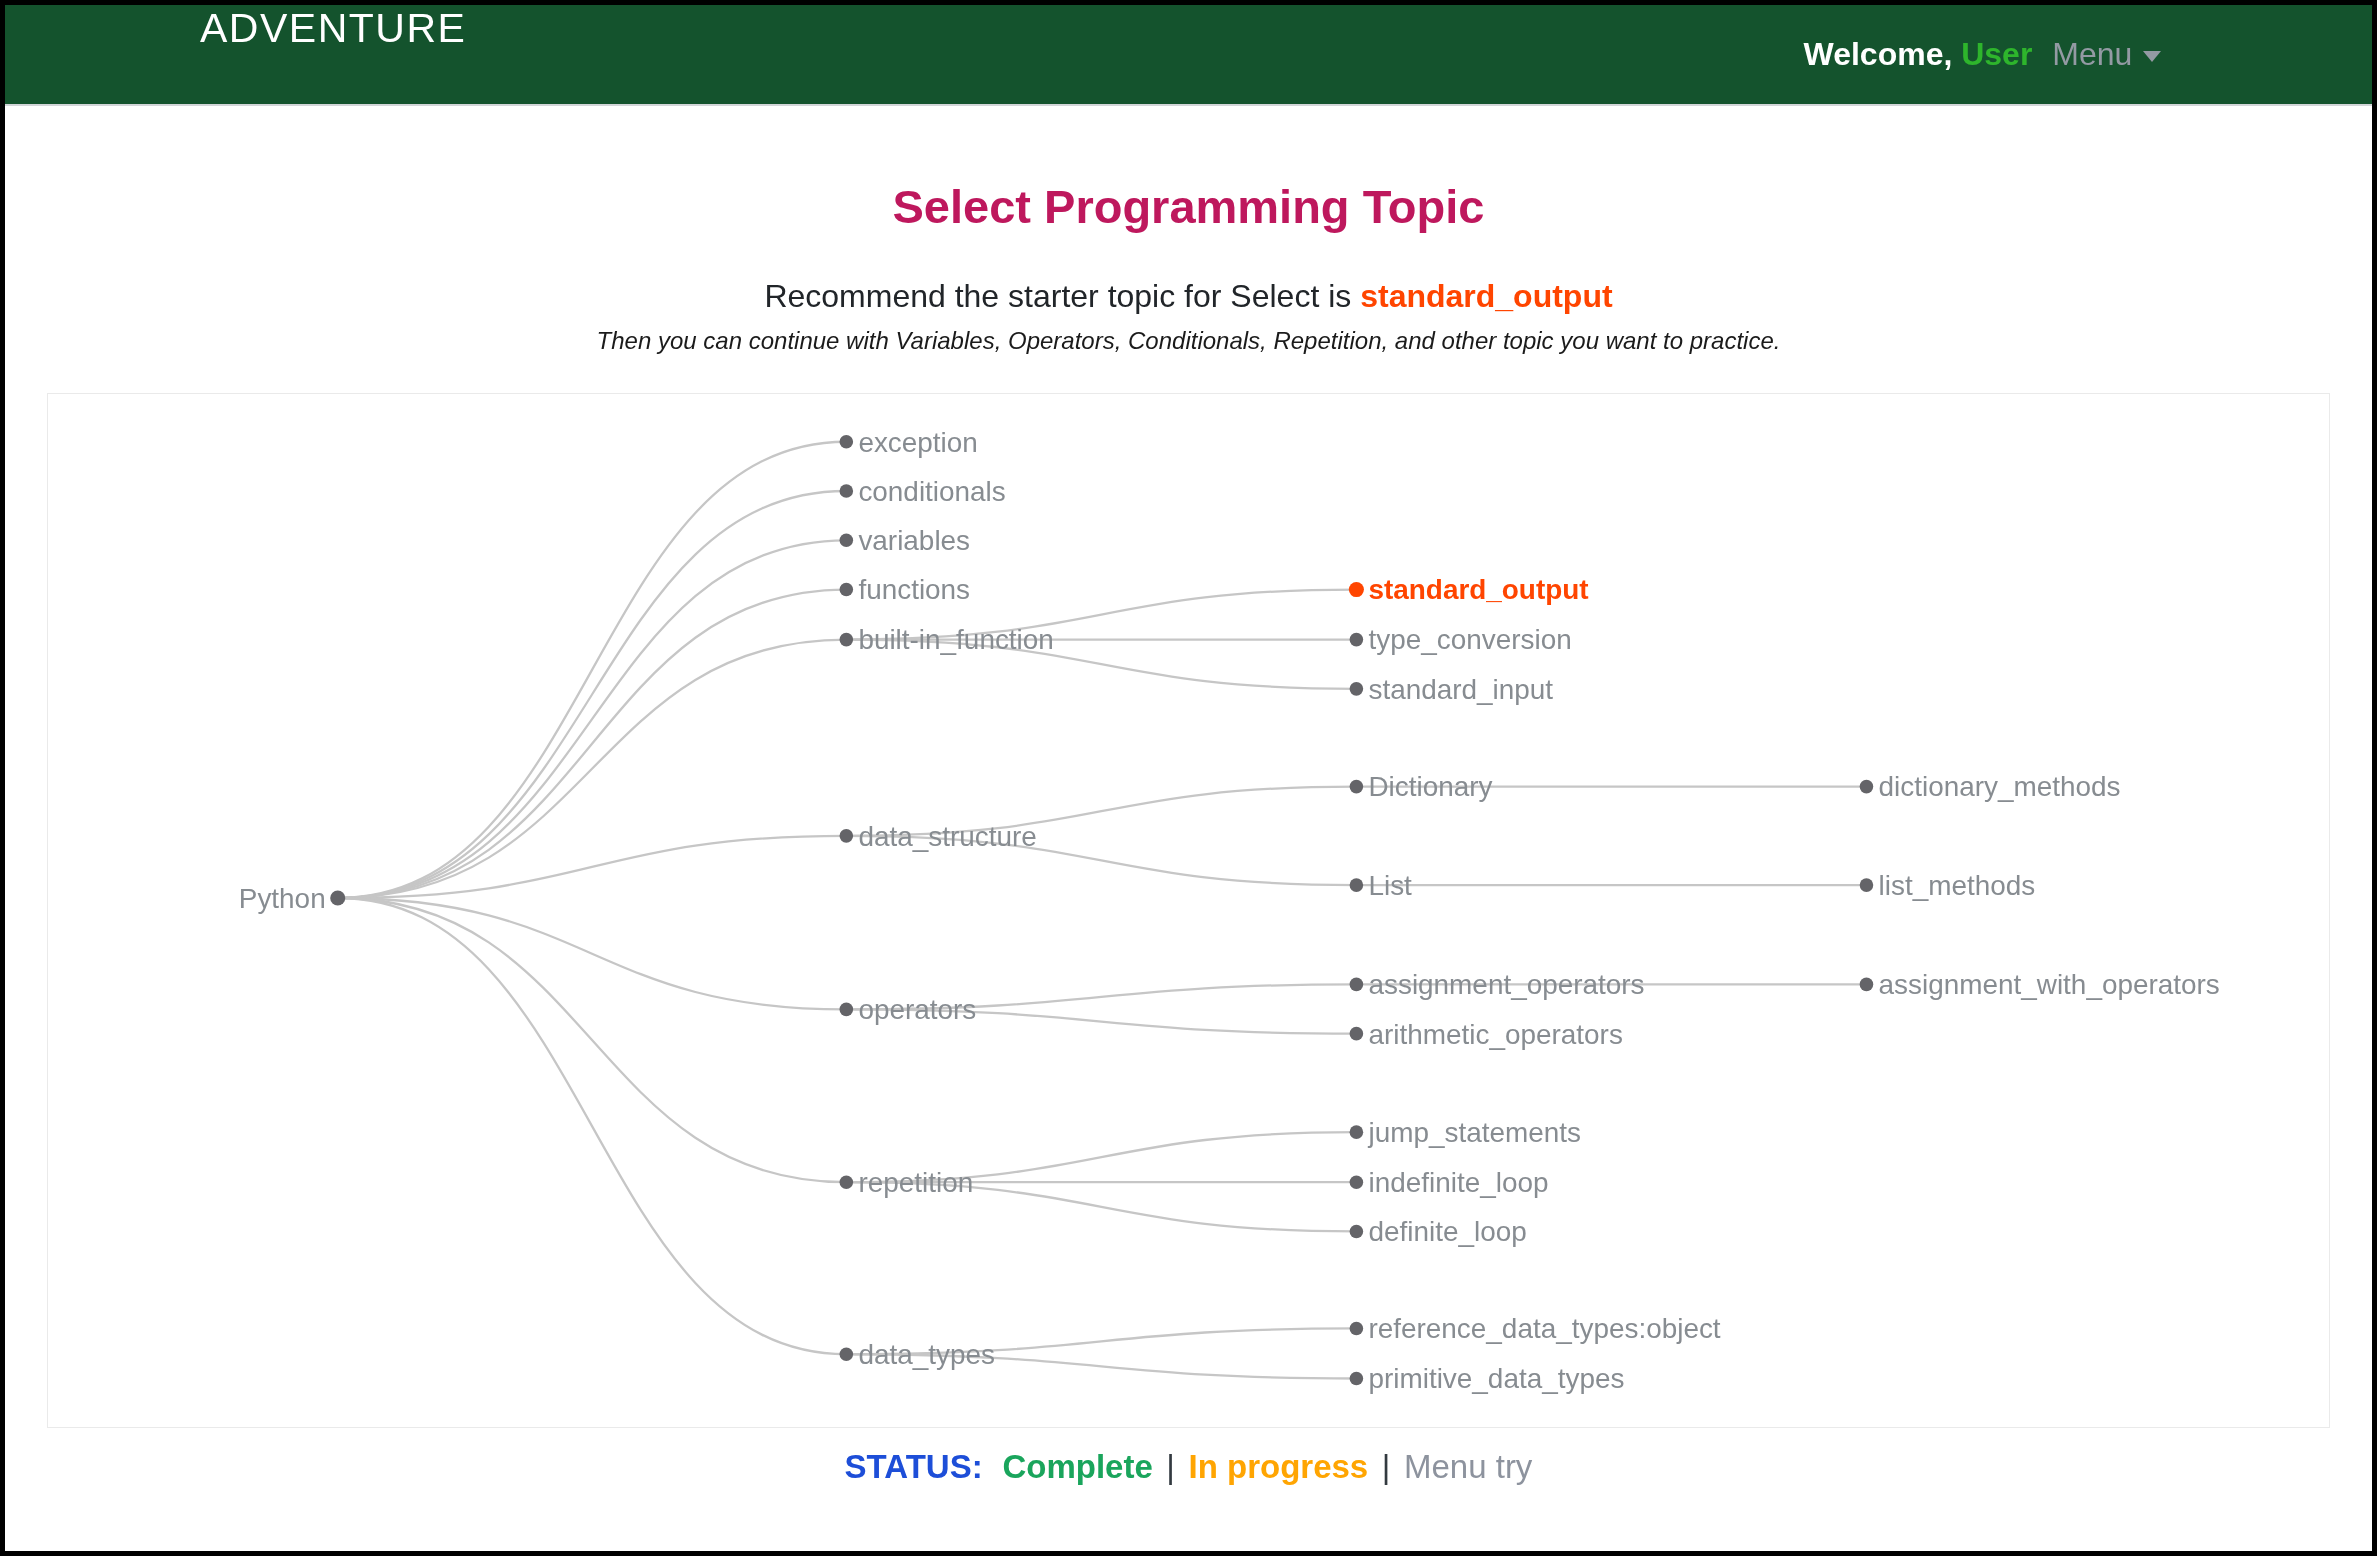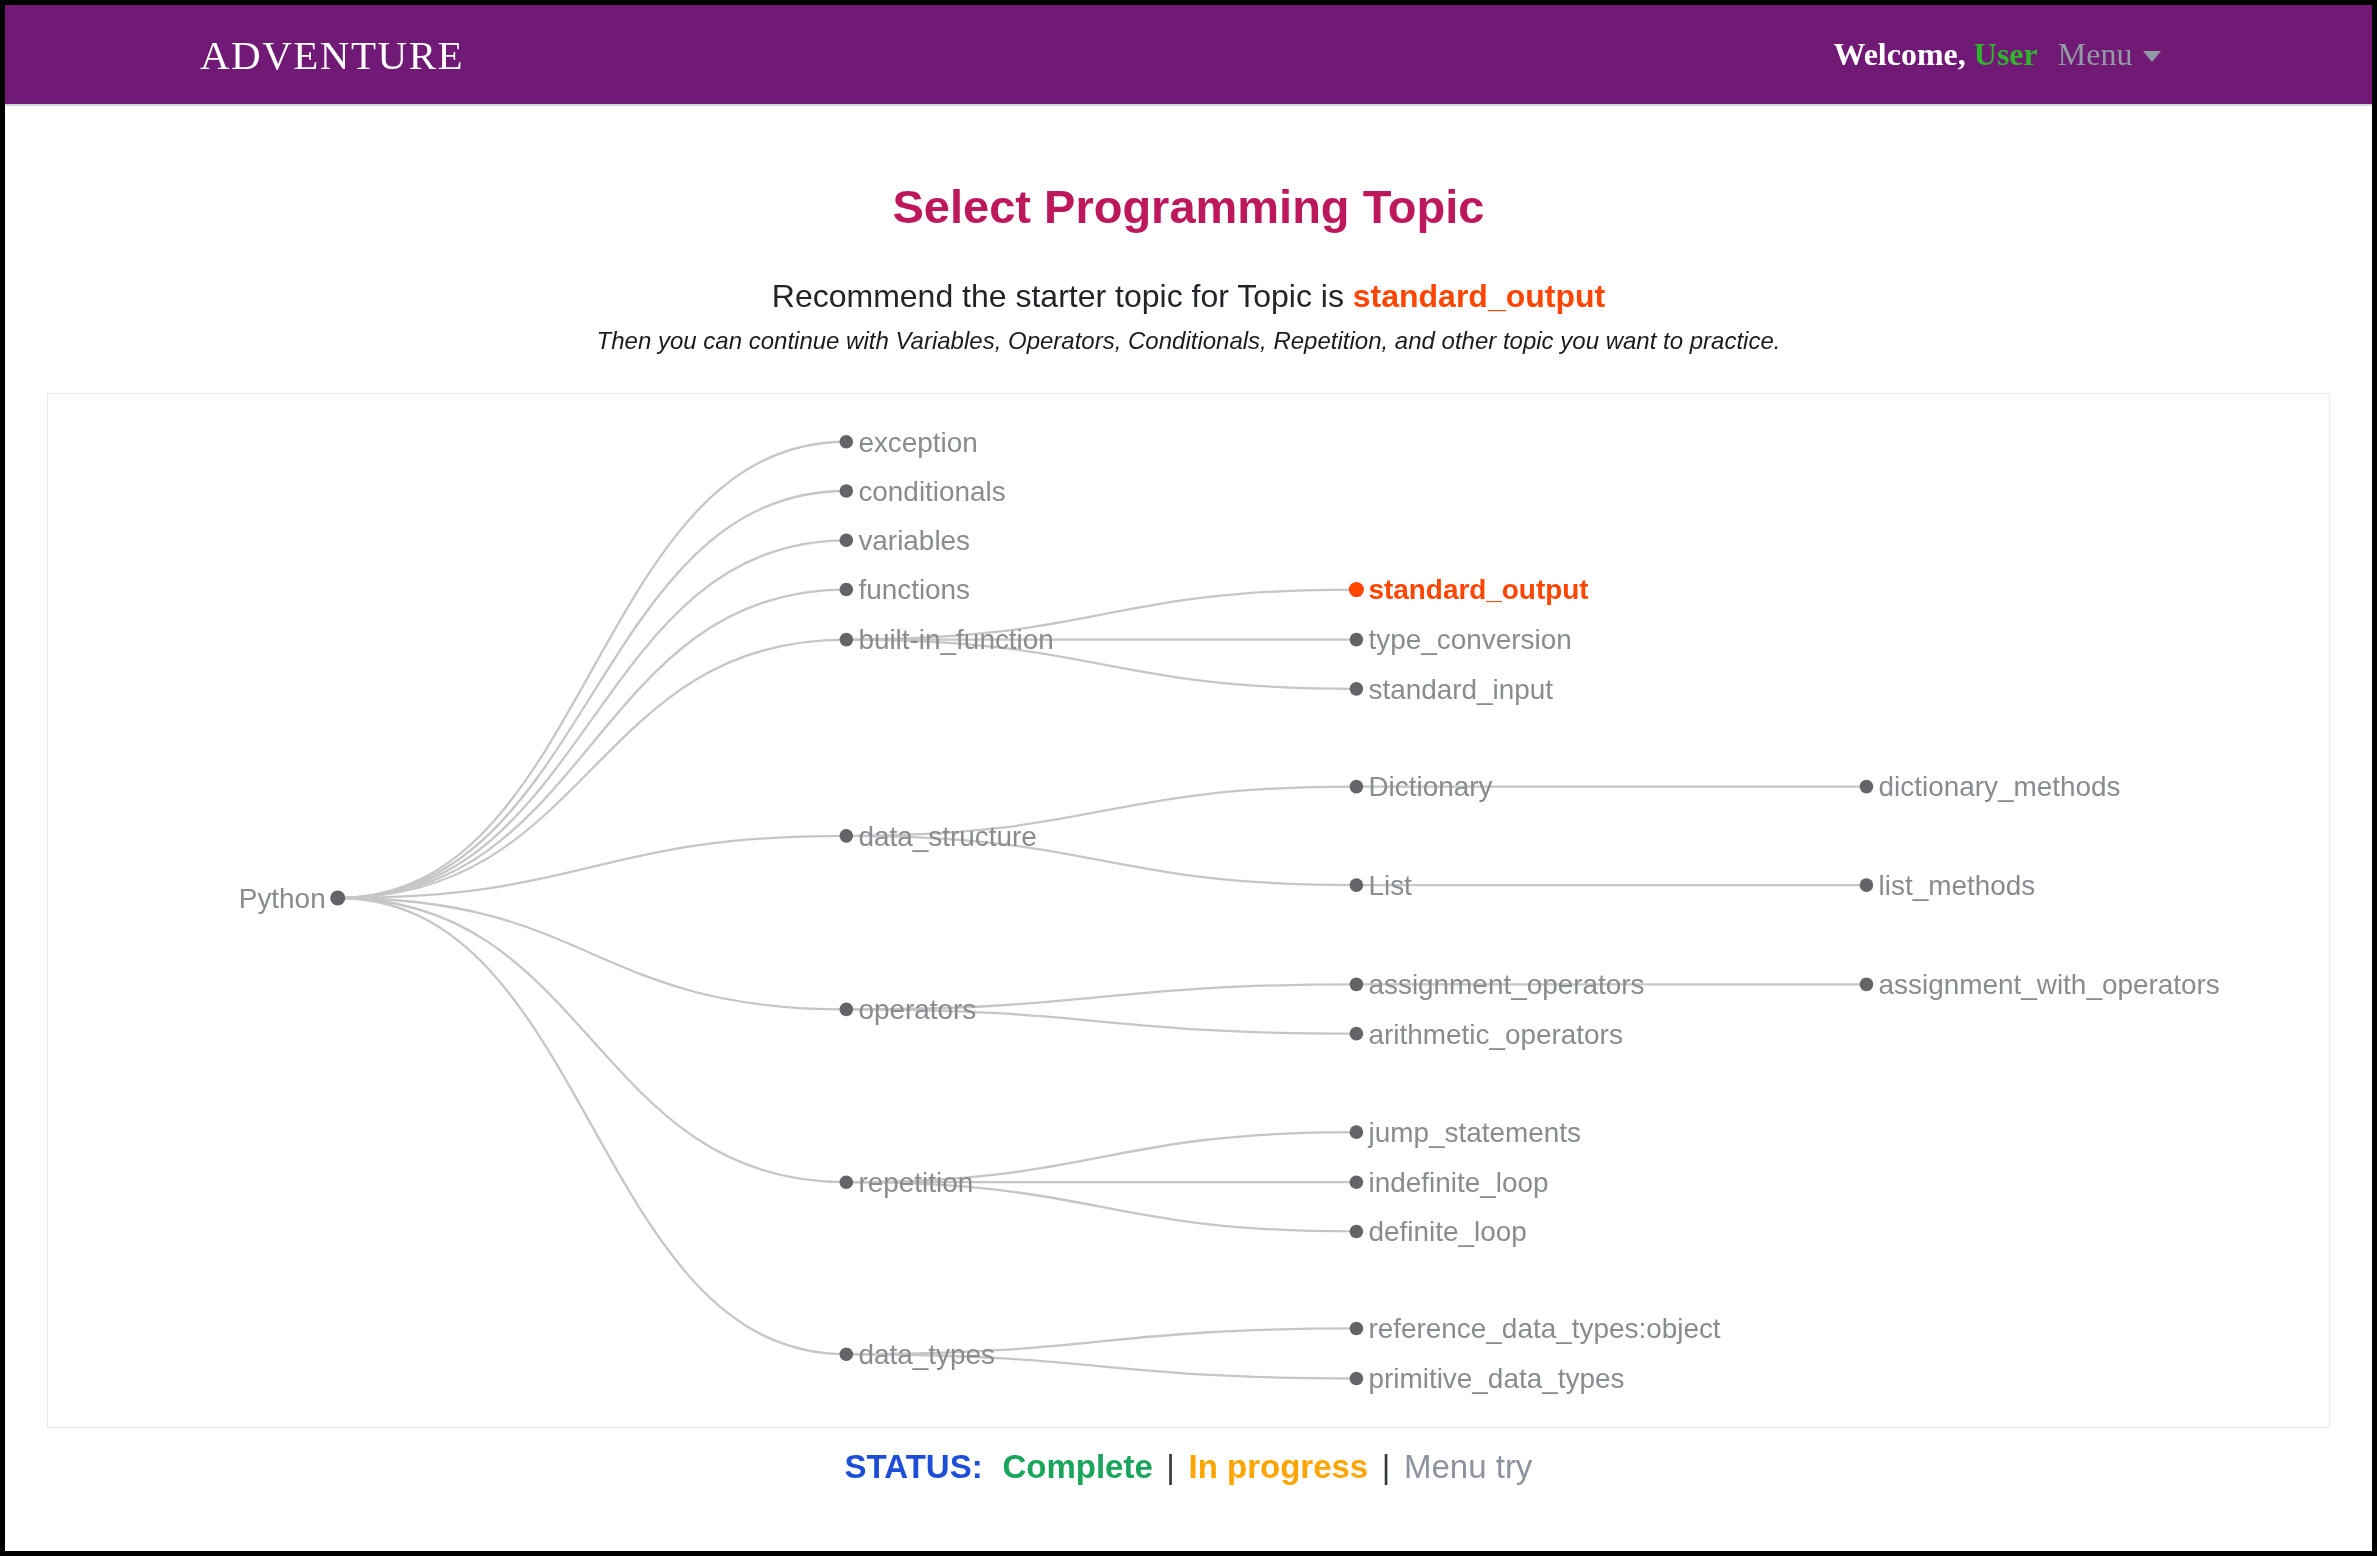--- a/index.html
+++ b/index.html
@@ -8,25 +8,24 @@
     width: 2377px; height: 1556px;
     border: 5.3px solid #000;
     background: #ffffff;
     font-family: "Liberation Sans", sans-serif;
     overflow: hidden;
     position: relative;
   }
   
   .navbar {
     height: 101px;
-    background: #701a75;
+    background: #14532d;
     border-bottom: 2.3px solid #d2d5d8;
-    display: flex; align-items: center;
+    display: flex; 
     padding: 0 211px 0 195px;
-    font-family: Liberation Serif, serif;
   }
   .brand {
     color: #ffffff; font-size: 41px; letter-spacing: 1.5px;
     font-weight: 400; cursor: pointer;
   }
   .nav-right { margin-left: auto; display: flex; align-items: center; gap: 20px; }
   .welcome { color: #ffffff; font-size: 32px; font-weight: 600; white-space: pre; }
   .username { color: #2eb52c; font-weight: 700; }
   .menu { color: #939aa3; font-size: 32px; display: flex; align-items: center; gap: 10.6px; cursor: pointer; }
   .caret {
@@ -92,21 +91,21 @@
   <div class="nav-right">
     <span class="welcome"><span>Welcome, </span><span class="username">User</span></span>
     <span class="menu">
       <span>Menu</span>
       <span class="caret"></span>
     </span>
   </div>
 </nav>
 
 <h1 class="page-title">Select Programming Topic</h1>
-<p class="recommend"><span>Recommend the starter topic for Topic is </span><span class="topic-highlight">standard_output</span></p>
+<p class="recommend"><span>Recommend the starter topic for Select is </span><span class="topic-highlight">standard_output</span></p>
 <p class="hint">Then you can continue with Variables, Operators, Conditionals, Repetition, and other topic you want to practice.</p>
 
 <div class="panel">
   <svg id="tree-svg" viewBox="0 0 3023 1363" preserveAspectRatio="none">
       <path d="M384,665 C721,665 721,63 1058,63" class="tree-link"></path>
       <path d="M384,665 C721,665 721,128 1058,128" class="tree-link"></path>
       <path d="M384,665 C721,665 721,193 1058,193" class="tree-link"></path>
       <path d="M384,665 C721,665 721,258 1058,258" class="tree-link"></path>
       <path d="M384,665 C721,665 721,324 1058,324" class="tree-link"></path>
       <path d="M384,665 C721,665 721,583 1058,583" class="tree-link"></path>

